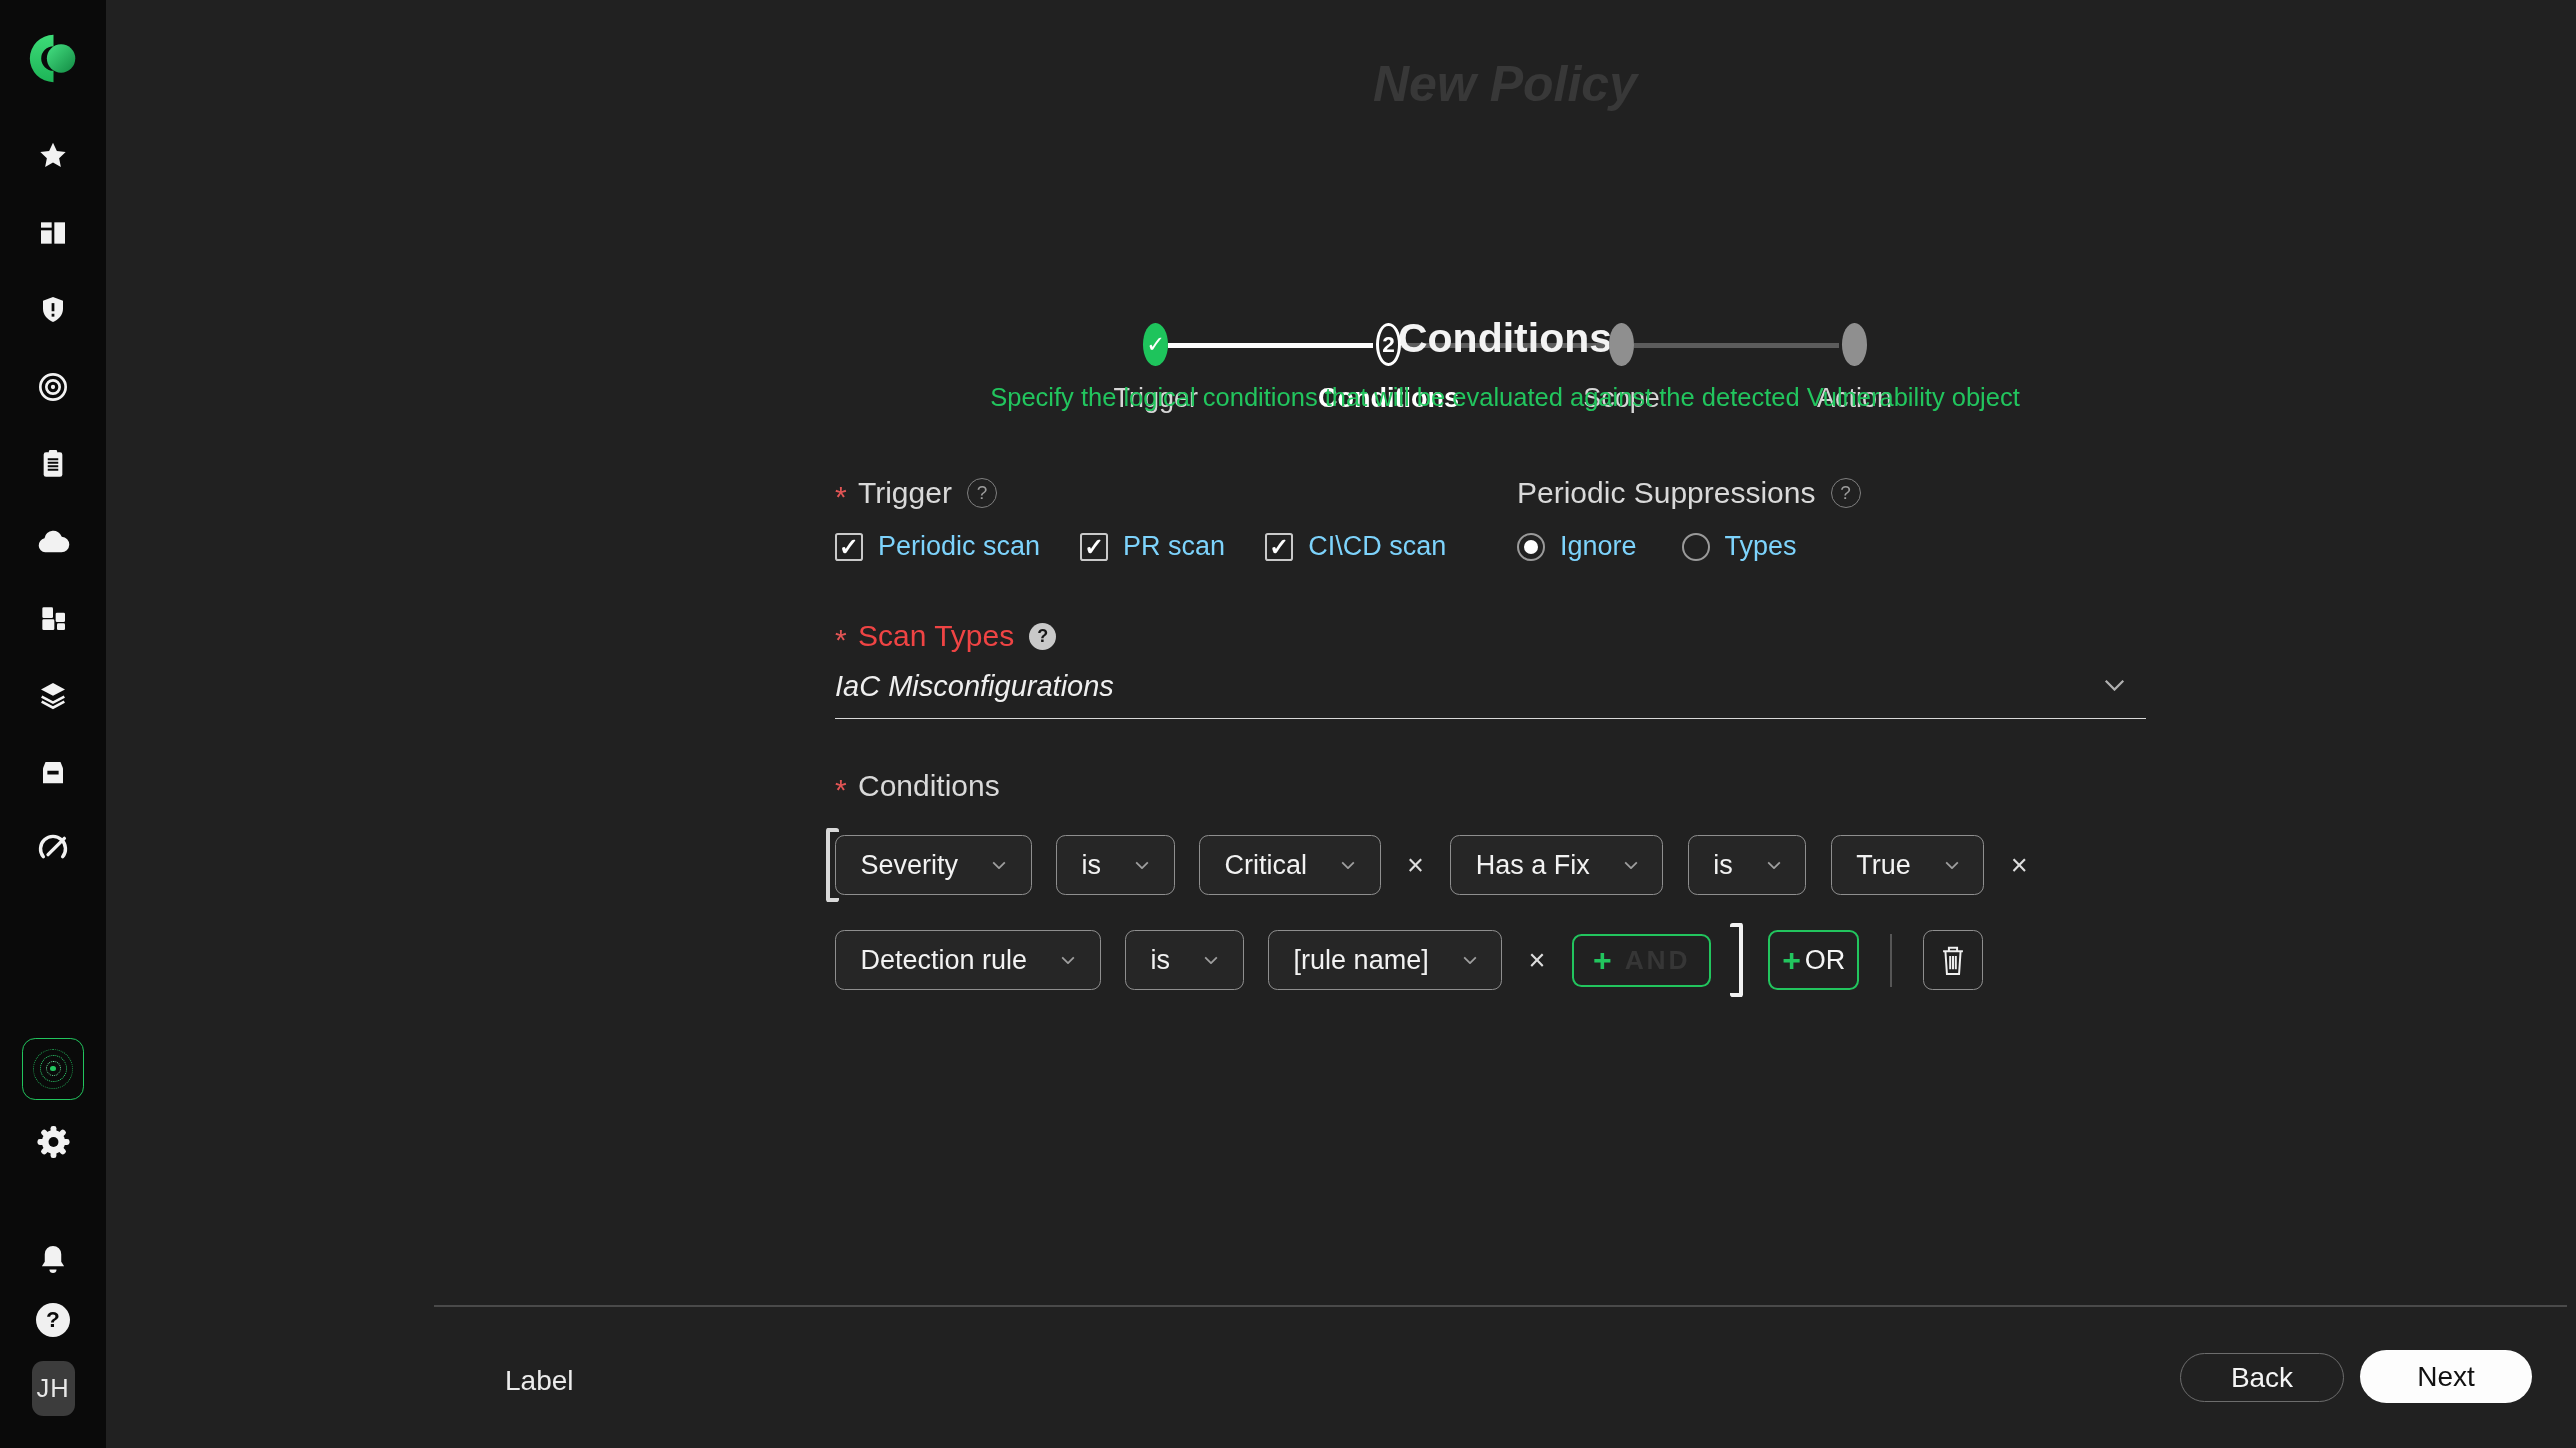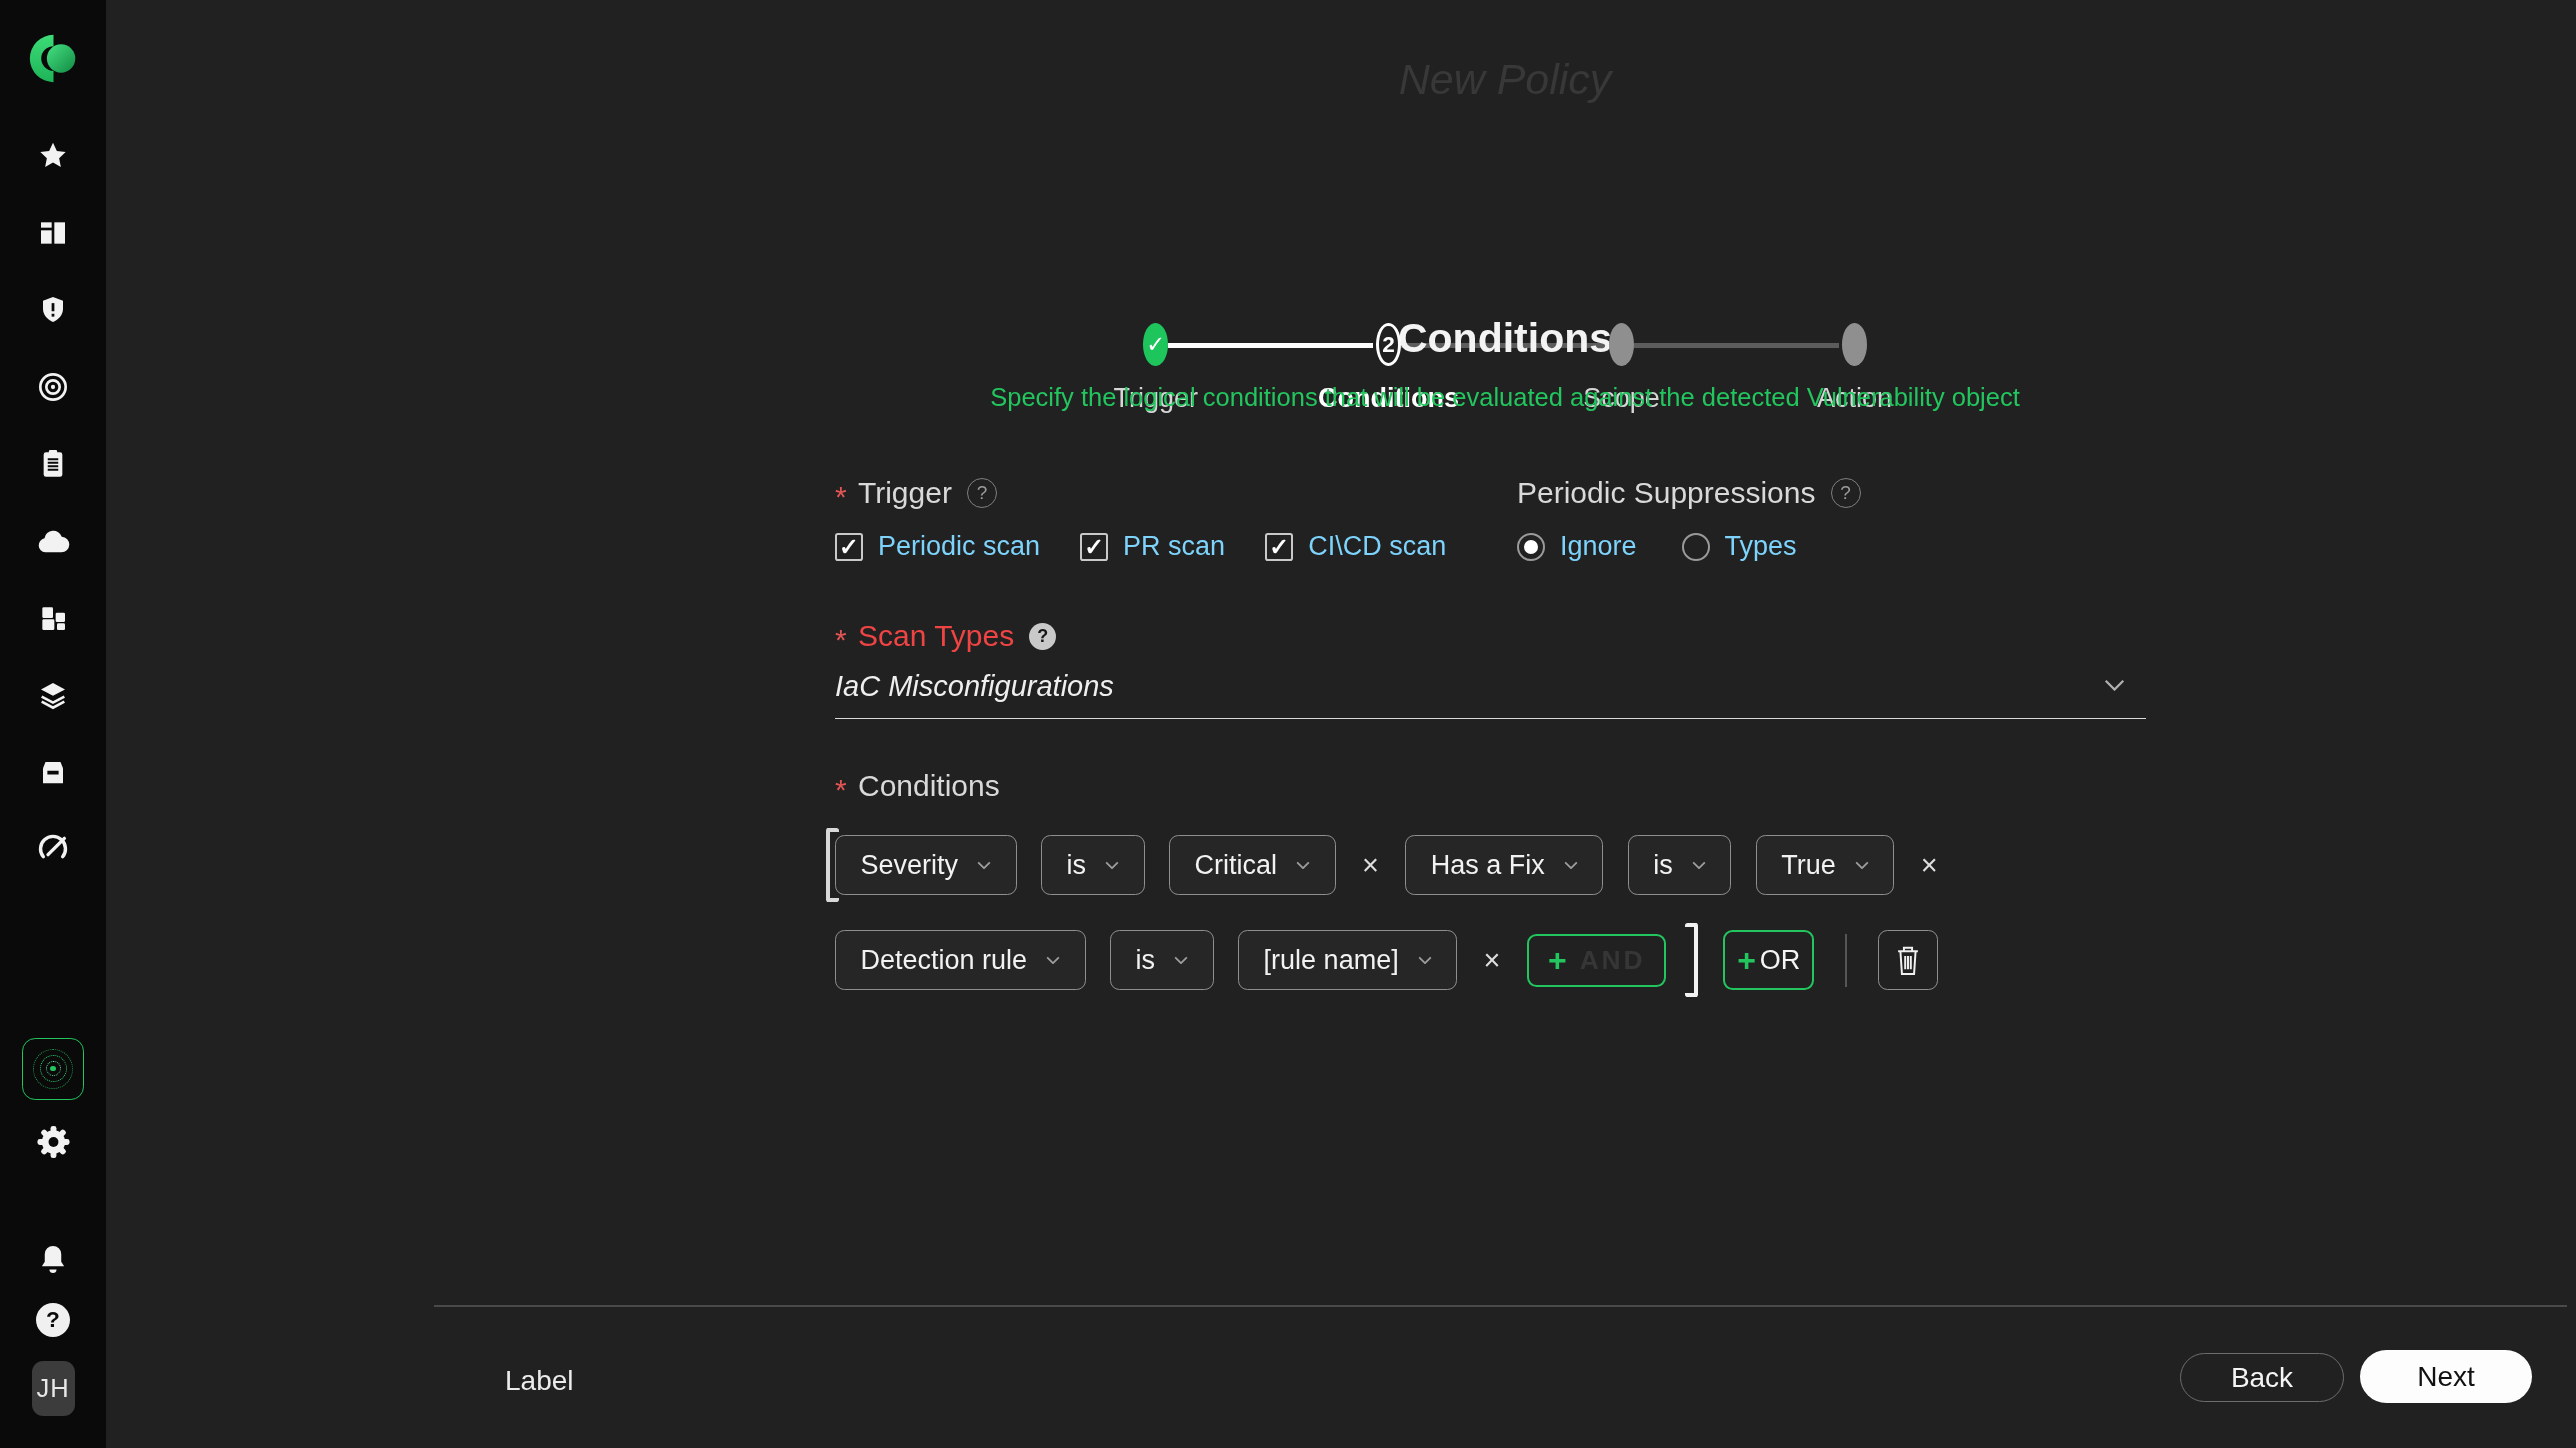--- a/index.html
+++ b/index.html
@@ -37,21 +37,21 @@
   .avatar {
     width:43px; height:55px; border-radius:11.3px; background:#3c3c3c; color:#e8e8e8;
     display:flex; align-items:center; justify-content:center; font-size:25.5px; letter-spacing:0.9px;
   }
 
   
   .main { position:absolute; left:106px; top:0; width:2470px; height:100%; }
 
   .page-title {
     position:absolute; left:1399px; top:55px; transform:translateX(-50%);
-    font-size:43px; font-style:italic; font-weight:400; color:#383838; white-space:nowrap;
+    font-size:50px; font-style:italic; font-weight:700; color:#383838; white-space:nowrap;
   }
 
   
   .stepper { position:absolute; left:933px; top:162px; width:932px; height:104px; }
   .connector { position:absolute; top:181px; height:4.7px; }
   .conn-done { background:#fdfdfd; }
   .conn-todo { background:#5c5c5c; }
   .step { position:absolute; width:207px; display:flex; flex-direction:column; align-items:center; }
   .step-oval {
     width:24.5px; height:43px; border-radius:50%;
@@ -115,21 +115,21 @@
   .cond-row { display:flex; align-items:center; gap:24.5px; position:relative; }
   .bracket-open {
     position:absolute; left:-9.4px; top:-6.6px; width:13.2px; height:74px;
     border:4.7px solid #d9d9d9; border-right:none; border-radius:2.8px; z-index:3;
   }
   .bracket-close {
     width:13.2px; height:74px; border:4.7px solid #f2f2f2; border-left:none; border-radius:2.8px;
     margin-left:-5.7px;
   }
   .pill {
-    height:60px; display:flex; align-items:center; gap:19px; padding:0 24.5px;
+    height:60px; display:flex; align-items:center; gap:34px; padding:0 24.5px;
     background:#262626; border:1.9px solid #8f8f8f; border-radius:9.4px;
     color:#f2f2f2; font-size:27px; cursor:pointer; white-space:nowrap;
   }
   .remove-x { color:#dedede; font-size:29px; cursor:pointer; padding:0 1.9px; }
   .btn-and {
     height:53px; display:flex; align-items:center; gap:13.2px; padding:0 19px;
     border:2.8px solid #22c55e; border-radius:9.4px; background:transparent; cursor:pointer;
   }
   .plus-green { color:#22c55e; font-size:32px; font-weight:bold; line-height:1; }
   .and-text { color:#363636; font-size:26.4px; font-weight:bold; letter-spacing:2.8px; }

